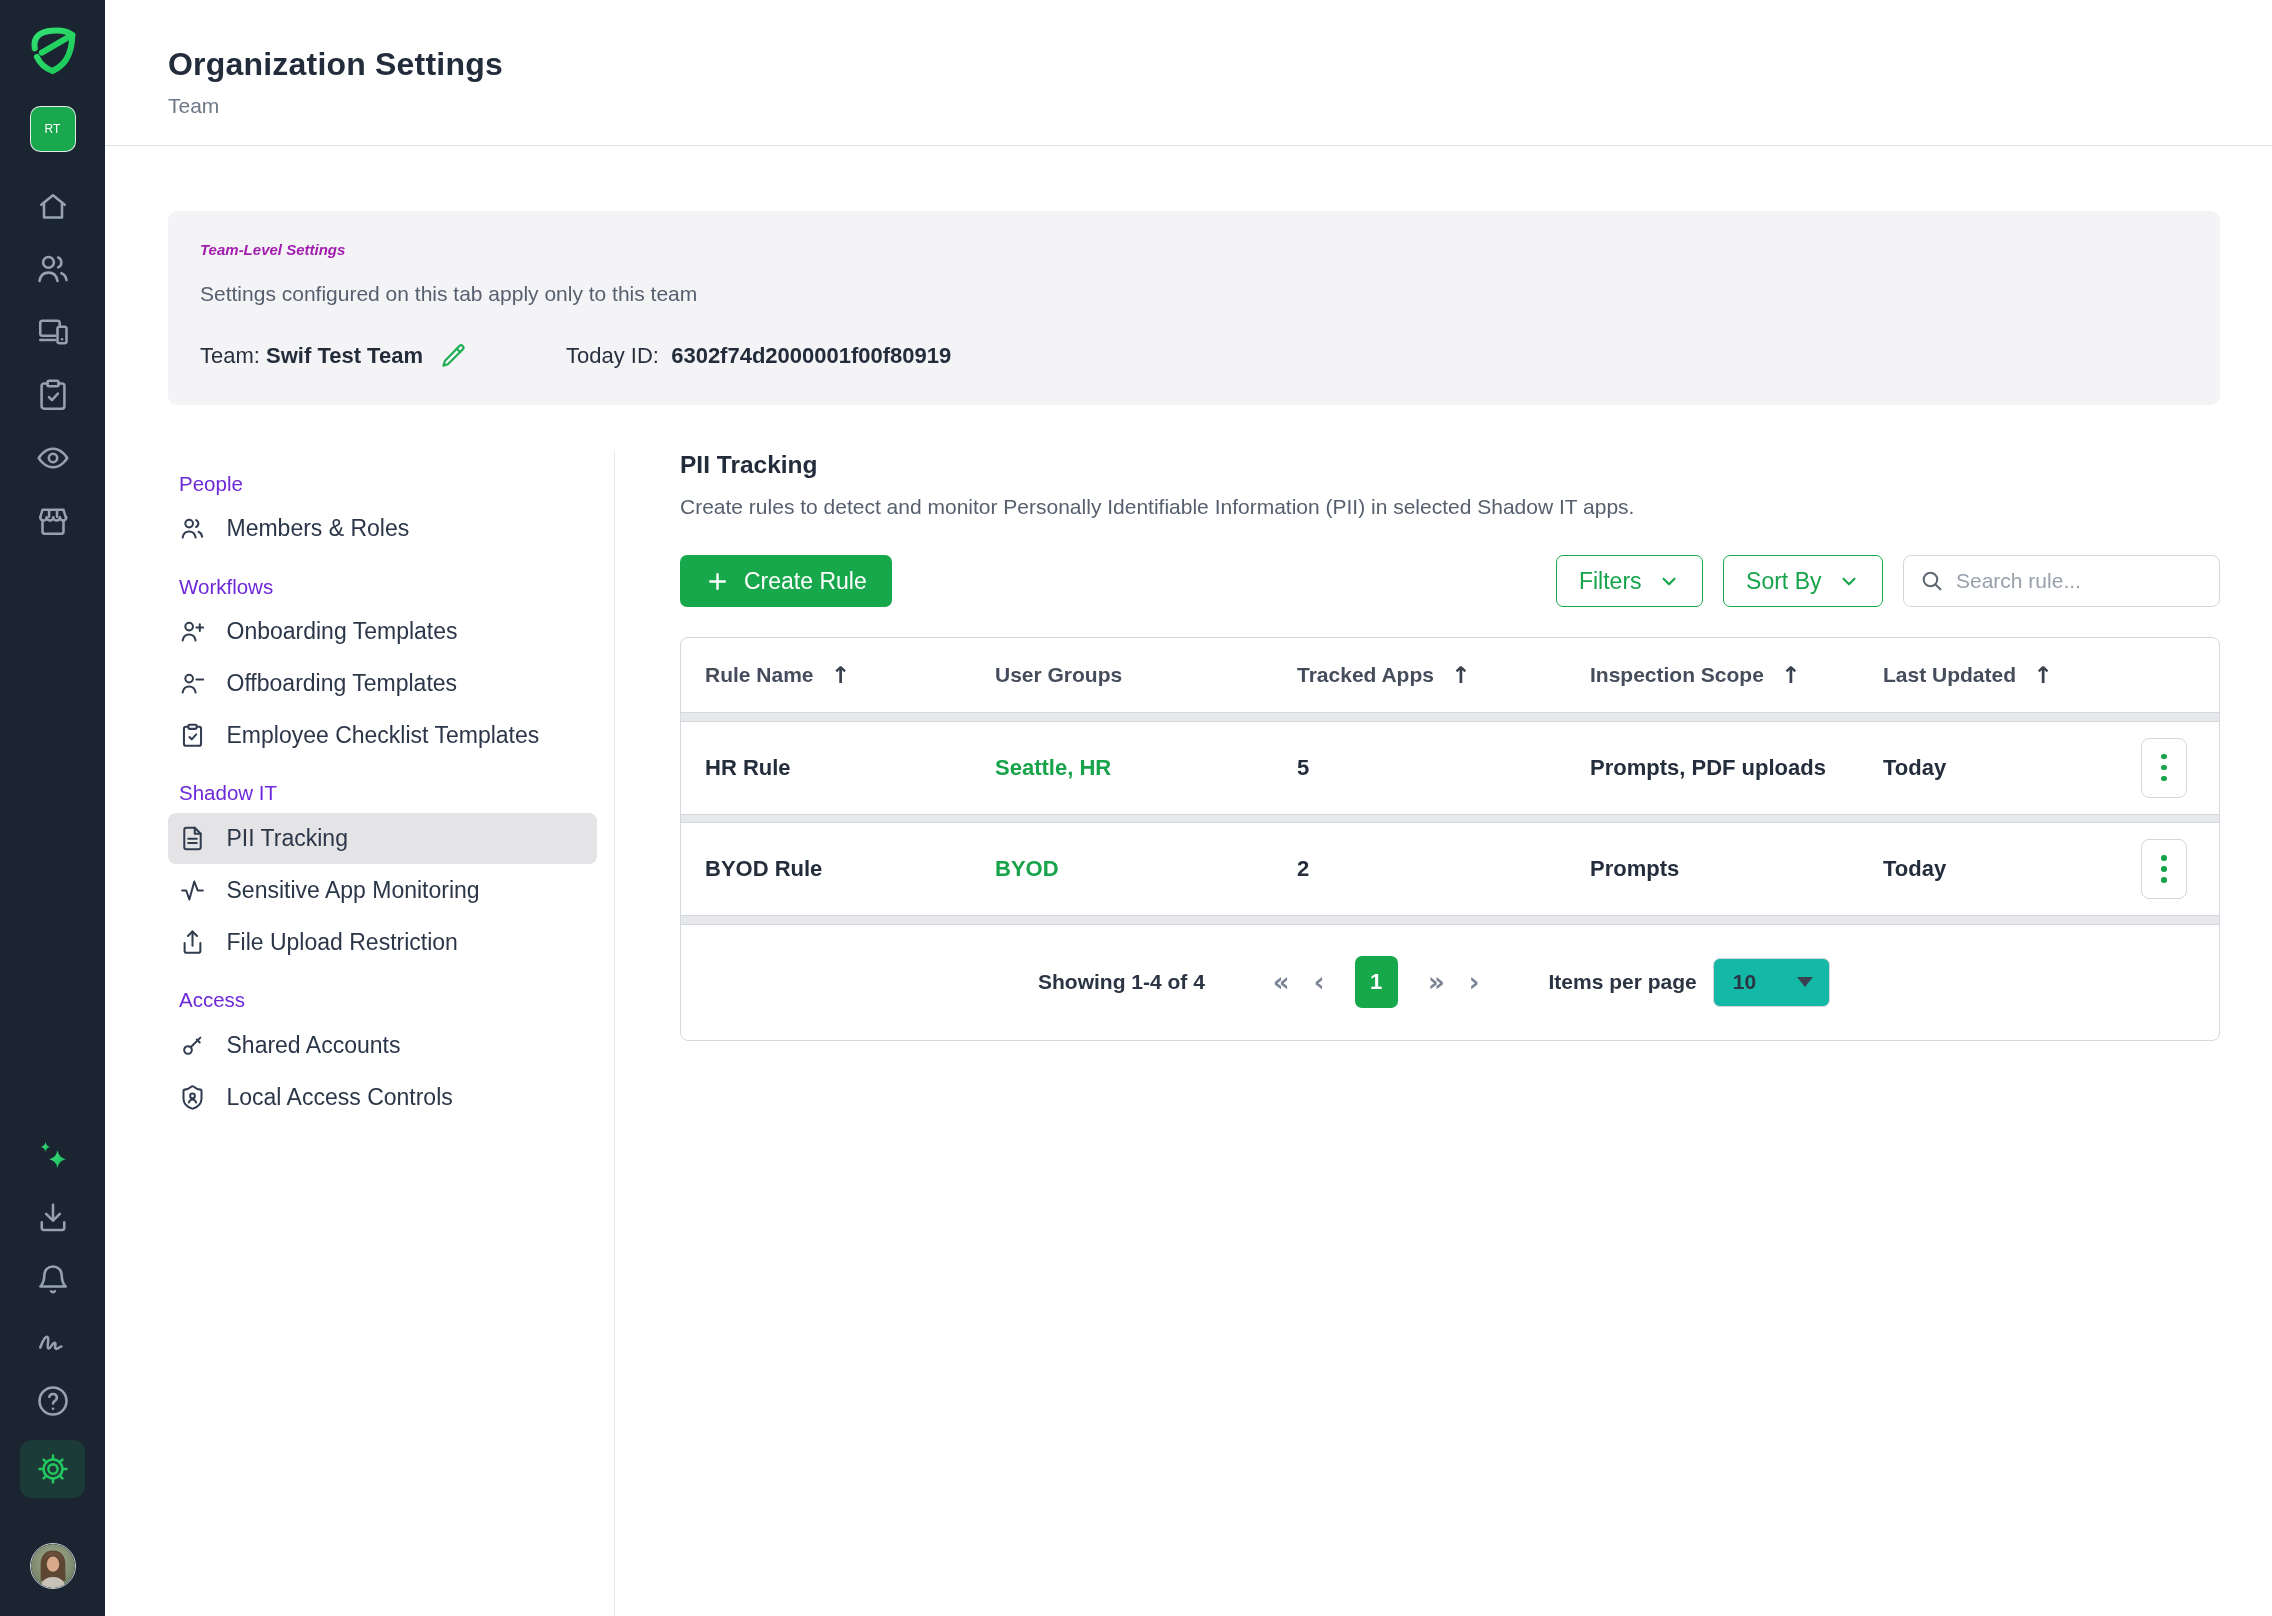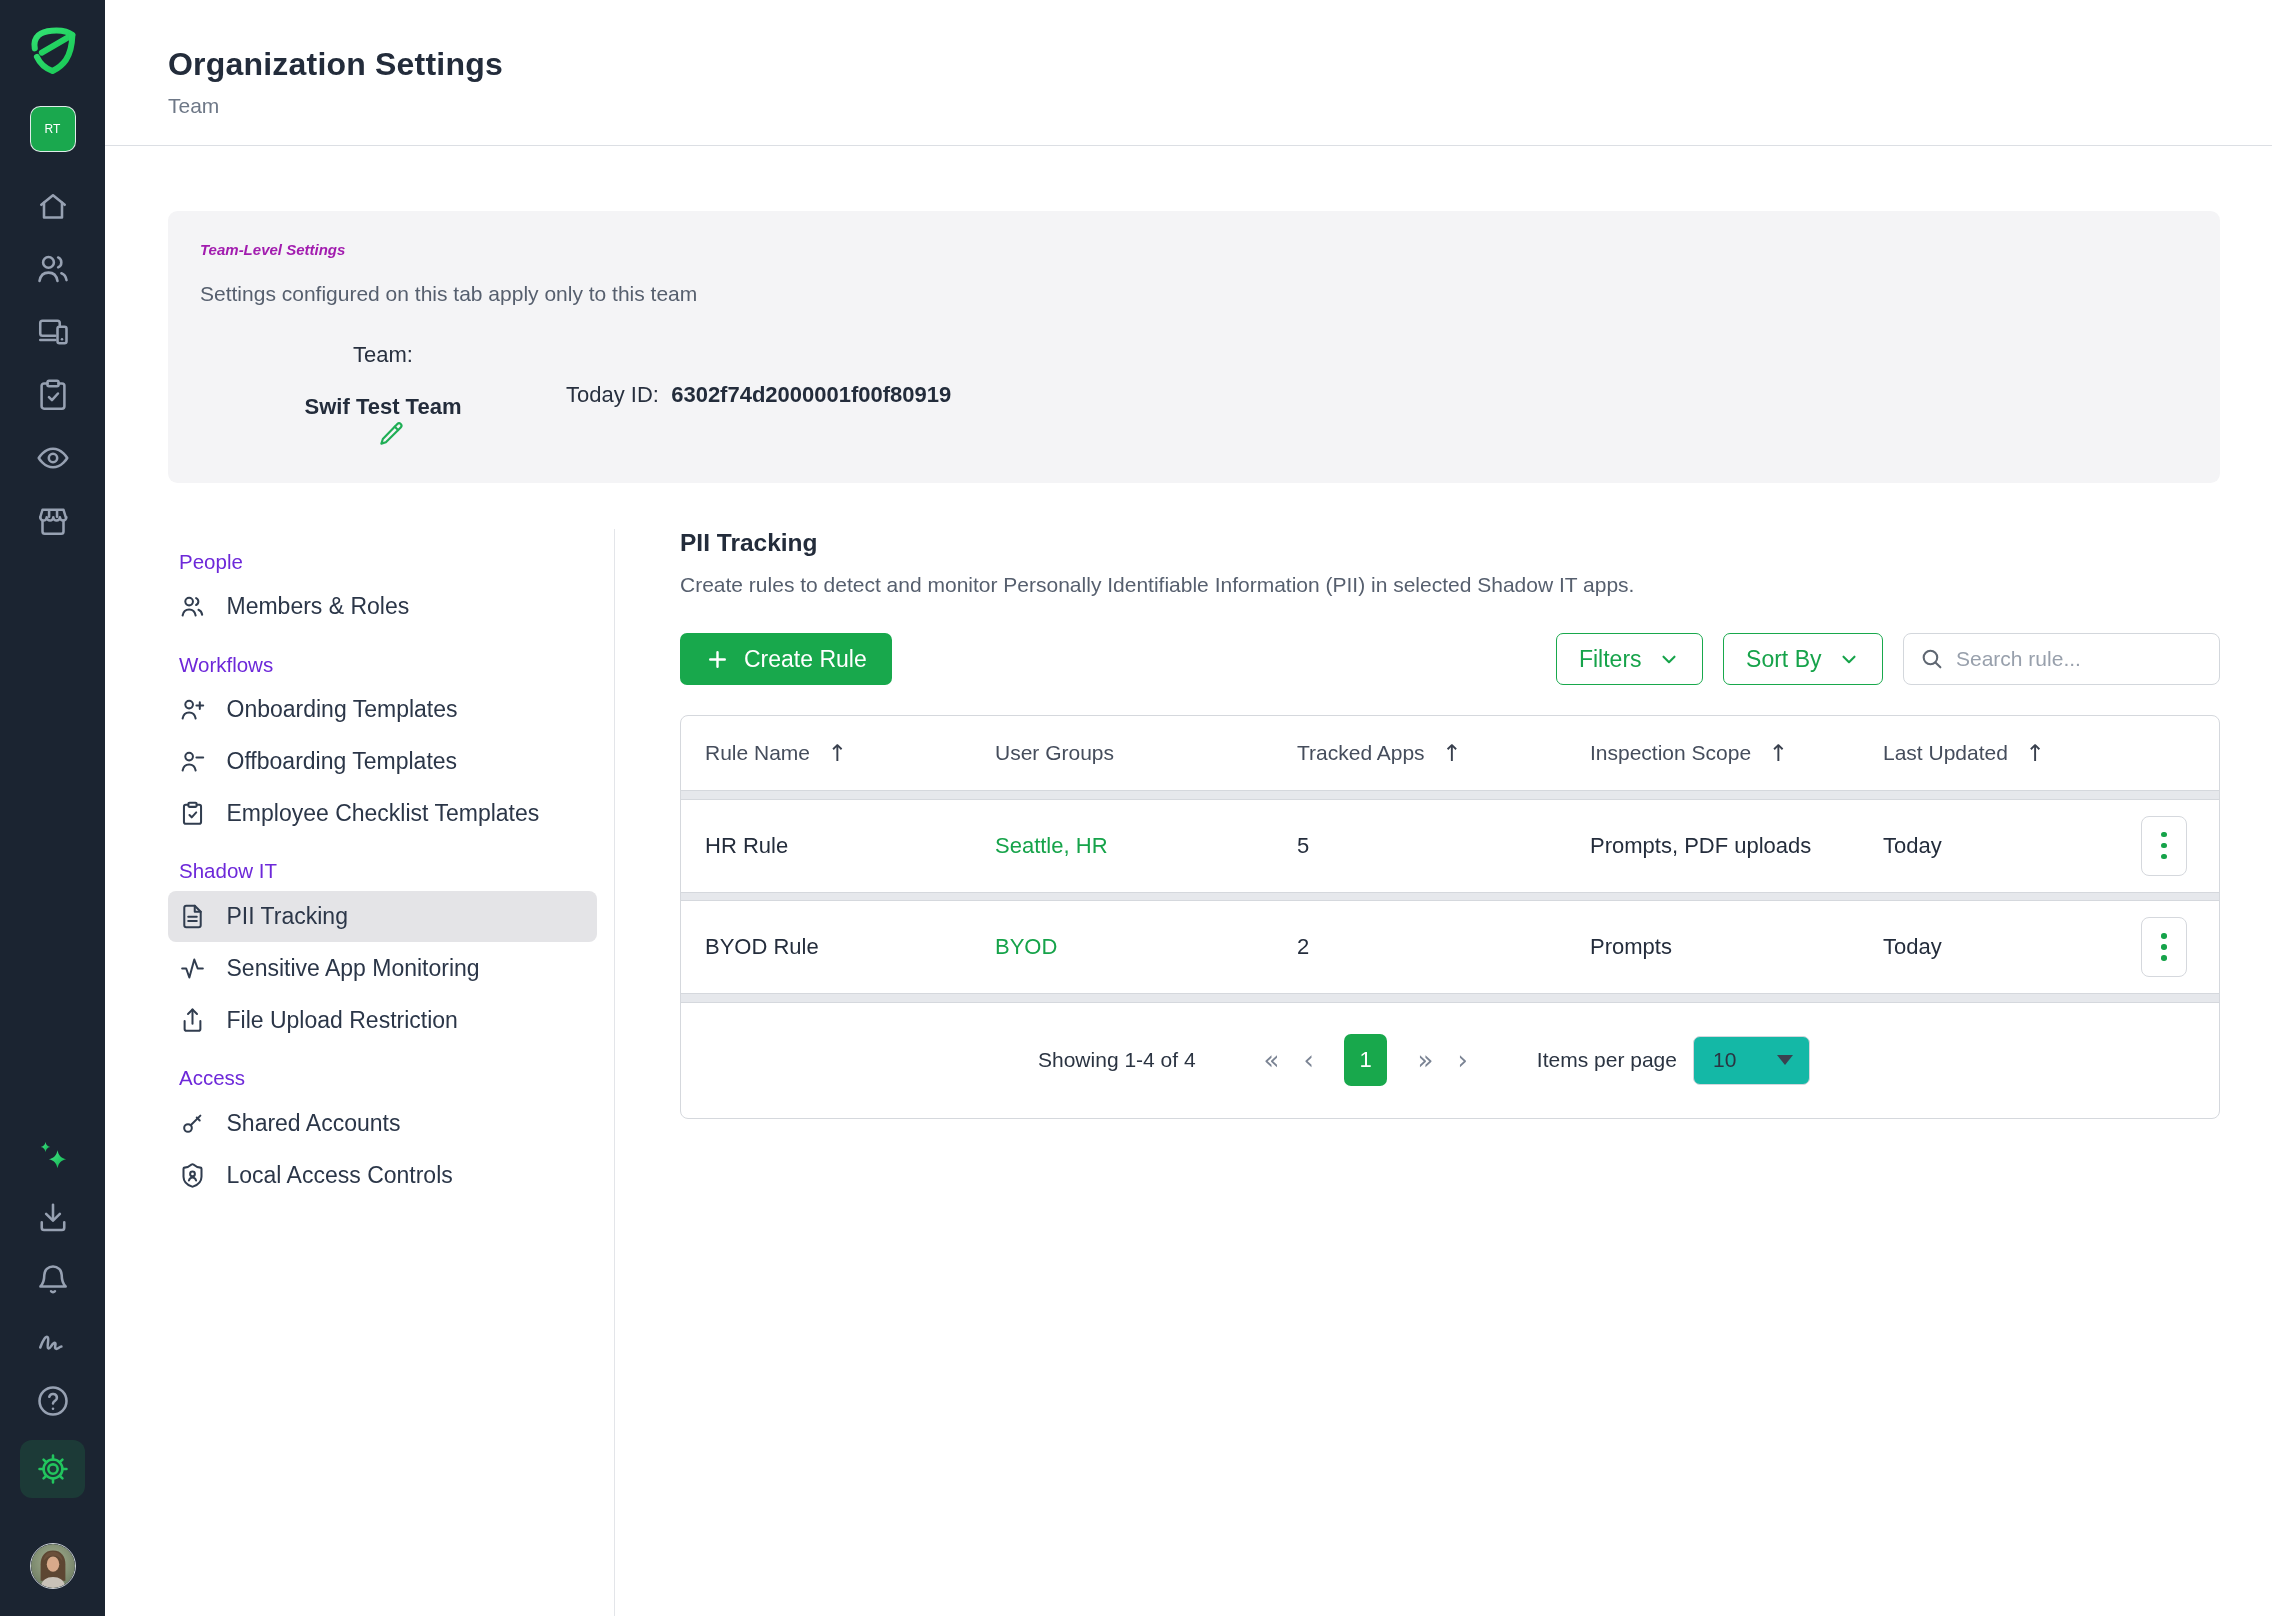--- a/index.html
+++ b/index.html
@@ -33,21 +33,21 @@
   .main-col { flex:1; display:flex; flex-direction:column; }
   .page-header { padding:46px 0 16px 63px; border-bottom:1.6px solid #dcdfe4; padding-bottom:27px; }
   .page-title { font-size:32px; font-weight:700; color:#232c3b; letter-spacing:0.2px; }
   .page-subtitle { margin-top:11px; font-size:21px; color:#6e7887; }
   .content { padding:0 53px 0 63px; flex:1; display:flex; flex-direction:column; }
   
   .team-card { margin-top:65px; background:#f4f4f6; border-radius:9.5px; padding:30px 32px 36px 32px; }
   .team-card-title { font-size:15px; font-weight:700; color:#a21caf;font-style:italic; }
   .team-card-desc { margin-top:24px; font-size:21px; color:#565f6e; }
   .team-row { margin-top:36px; display:flex; align-items:center; font-size:22px; }
-  .team-cell-1 { width:366px; display:flex; align-items:center;flex-direction:column; }
+  .team-cell-1 { width:366px; display:flex; align-items:center; }
   .bold { font-weight:700; color:#232c3b; }
   .pencil-btn { margin-left:17.4px; width:27px; height:27px; cursor:pointer; display:inline-flex; }
   .pencil-btn svg { width:27px; height:27px; stroke:#1fae55; fill:none; stroke-width:1.9; stroke-linecap:round; stroke-linejoin:round; }
   
   .split { display:flex; margin-top:46px; flex:1; }
   .subnav { width:447px; border-right:1.6px solid #e3e5e9; min-height:1105px; flex-shrink:0; padding-right:17.4px; }
   .nav-label { margin:16px 0 3.2px 11px; height:33px; display:flex; align-items:center; font-size:20.5px; color:#6d28d9; }
   .nav-item { height:51px; display:flex; align-items:center; gap:20.5px; padding-left:11px; border-radius:8px; font-size:23px; color:#2b3648; cursor:pointer; margin:0.8px 0; }
   .nav-item.active { background:#e4e4e7; }
   .nav-item svg { width:27px; height:27px; stroke:#313d4f; fill:none; stroke-width:1.8; stroke-linecap:round; stroke-linejoin:round; flex-shrink:0; }
@@ -71,21 +71,21 @@
   .btn-outline svg { width:22px; height:22px; stroke:#16a34a; stroke-width:2.3; stroke-linecap:round; stroke-linejoin:round; fill:none; }
   .search-box { position:relative; width:317px; height:52px; }
   .search-box input {
     width:100%; height:100%; border:1.6px solid #d3d7dc; border-radius:8px; padding:0 16px 0 52px;
     font-size:21px; color:#2b3648; outline:none; font-family:inherit; background:#fff;
   }
   .search-box input::placeholder { color:#98a0ac; }
   .search-box .mag { position:absolute; left:16px; top:13.4px; width:25px; height:25px; }
   .search-box .mag svg { width:25px; height:25px; stroke:#5f6772; stroke-width:2; fill:none; stroke-linecap:round; }
   
-  .table { margin-top:30px; border:1.6px solid #d5d8dd; border-radius:8px; overflow:hidden; background:#fff; }
+  .table { margin-top:30px; border:1.6px solid #d5d8dd; border-radius:8px; overflow:hidden; background:#fff;font-weight:bold; }
   .tgrid { display:grid; grid-template-columns:290px 302px 293px 293px 272px 1fr; align-items:center; }
   .thead { height:74px; }
   .th { padding-left:24px; font-size:21px; color:#454d5c; display:flex; align-items:center; gap:17.4px; }
   .sort-arrow { font-size:23px; color:#39404e; cursor:pointer; font-family:"DejaVu Sans",sans-serif; }
   .band { height:9.5px; background:#e6e8ec; border-top:0.8px solid #d5d8dd; border-bottom:0.8px solid #d5d8dd; }
   .trow { height:92px; }
   .td { padding-left:24px; font-size:22px; color:#242d3c; }
   .td a { color:#16a34a; text-decoration:none; cursor:pointer; }
   .kebab-cell { justify-self:end; padding-right:32px; }
   .kebab {

